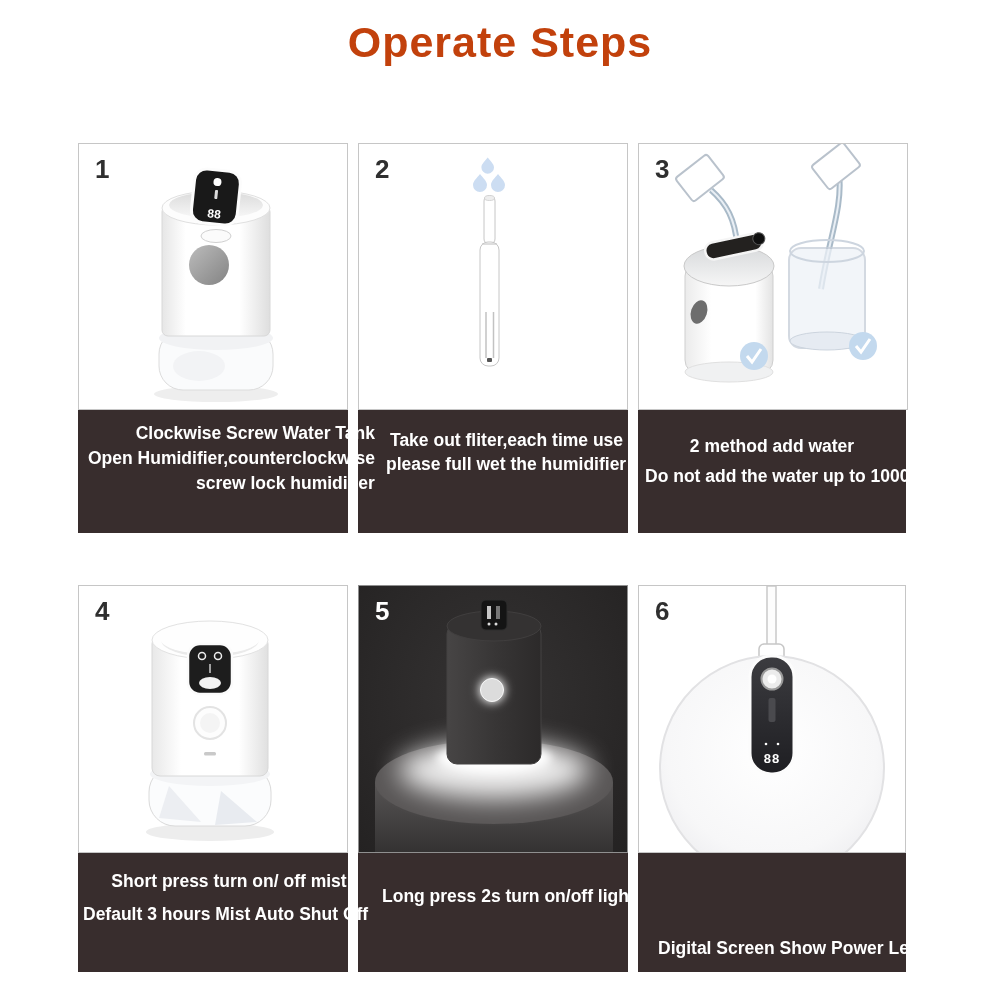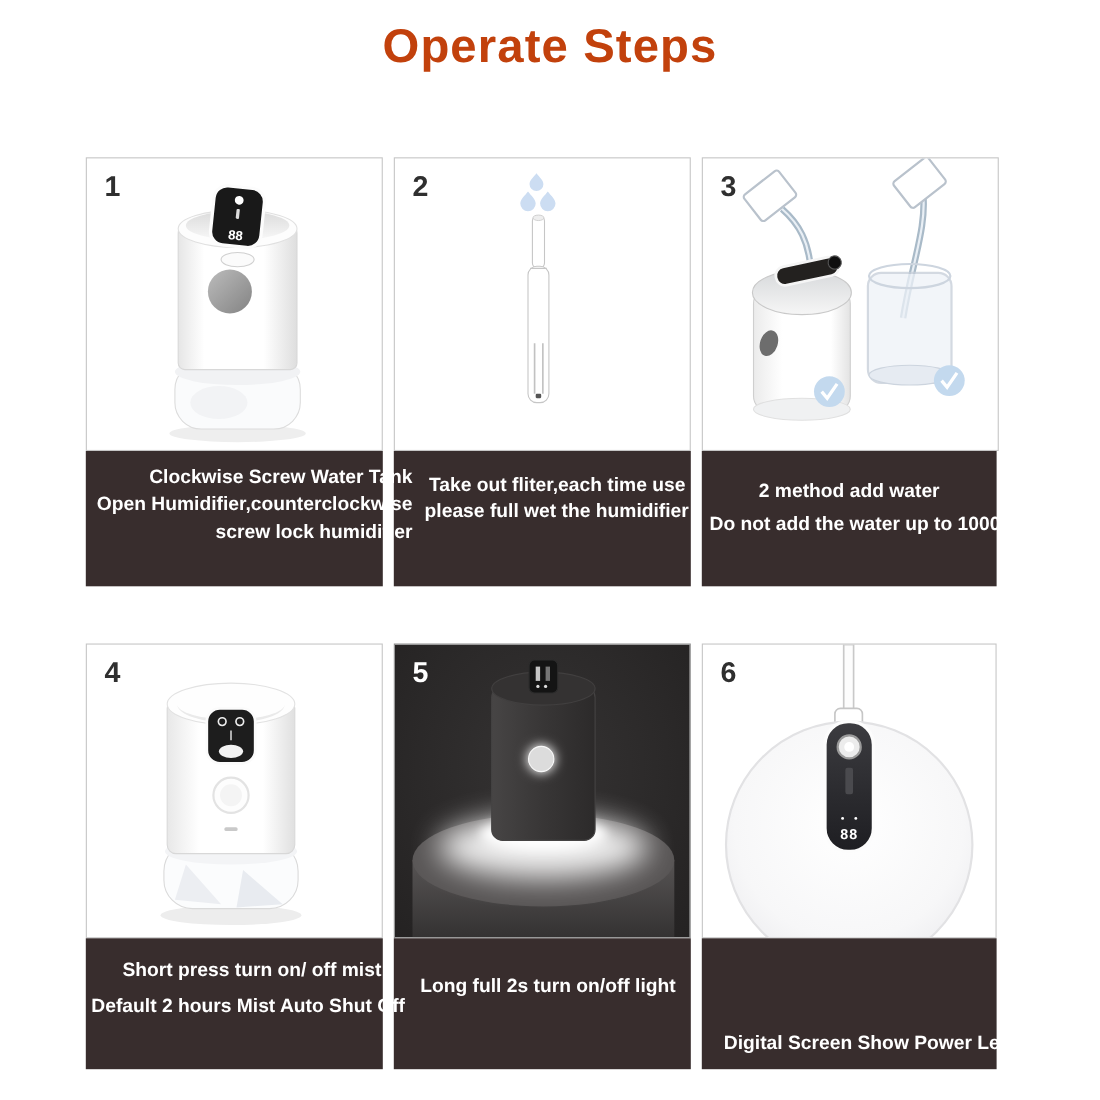--- a/index.html
+++ b/index.html
@@ -257,15 +257,15 @@
       <text x="133" y="177" font-size="13" font-weight="bold" fill="#ffffff" text-anchor="middle" letter-spacing="1">88</text>
     </g>
   </svg>
 </div>
 
 <div class="cap-bg" style="left:78px;top:853px;width:270px;height:119px;"></div>
 <div class="cap-bg" style="left:358px;top:853px;width:270px;height:119px;"></div>
 <div class="cap-bg" style="left:638px;top:853px;width:268px;height:119px;"></div>
 
 <div class="cap-text centered" style="left:78px;top:871px;width:302px;">Short press turn on/ off mist</div>
-<div class="cap-text" style="left:83px;top:904px;">Default 2 hours Mist Auto Shut Off</div>
-<div class="cap-text" style="left:382px;top:886px;">Long full 2s turn on/off light</div>
+<div class="cap-text" style="left:83px;top:904px;">Default 3 hours Mist Auto Shut Off</div>
+<div class="cap-text" style="left:382px;top:886px;">Long press 2s turn on/off light</div>
 <div class="cap-text" style="left:658px;top:938px;">Digital Screen Show Power Level</div>
 
 </body></html>

